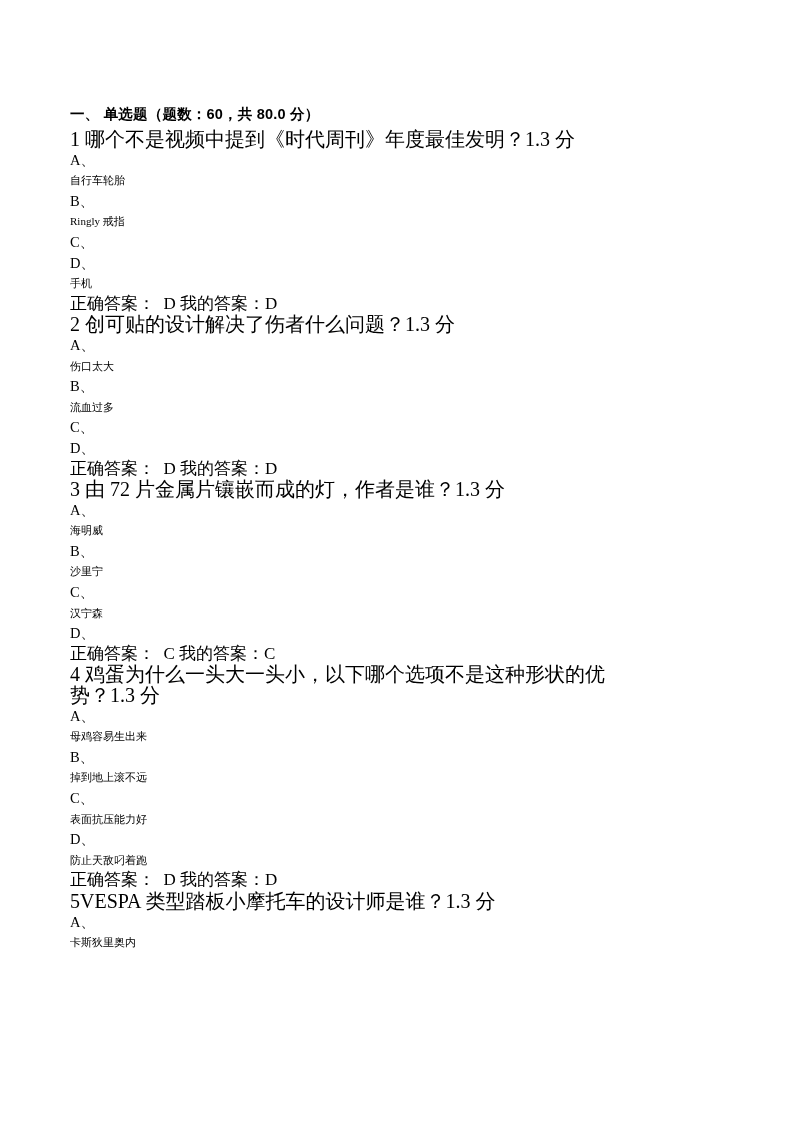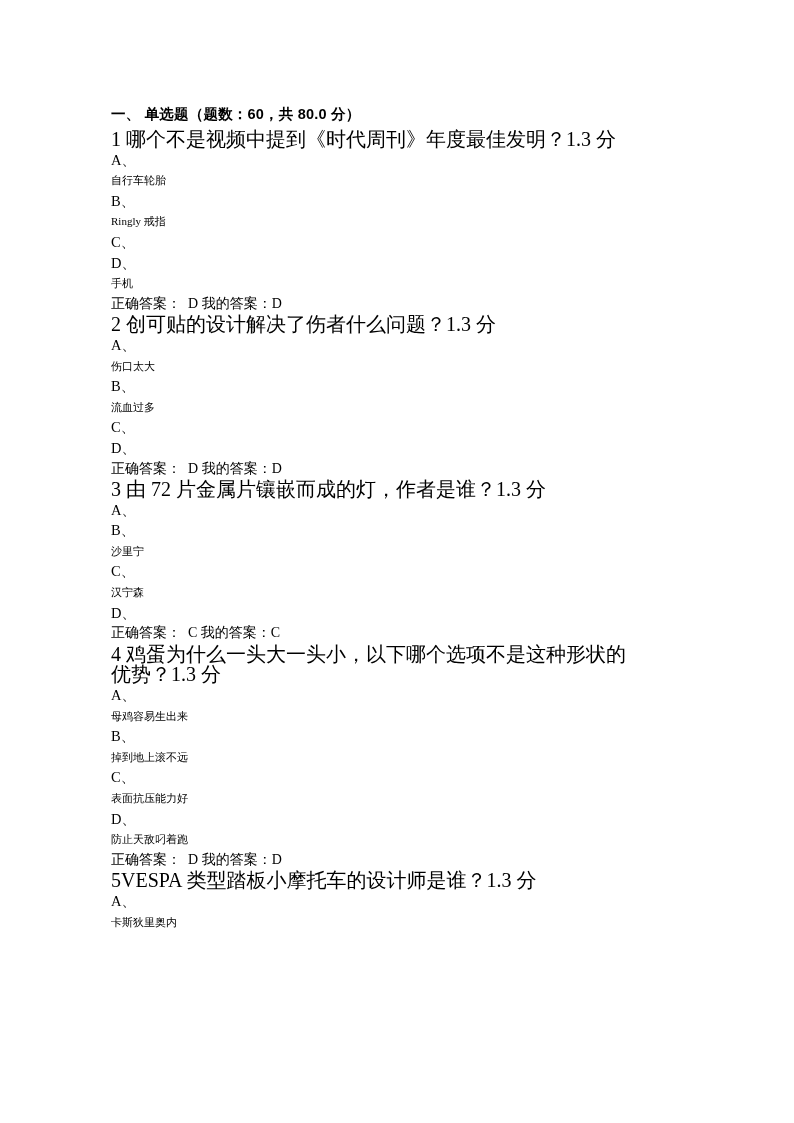--- a/index.html
+++ b/index.html
@@ -12,21 +12,21 @@
     height: 1123px;
     font-family: "Liberation Serif", "DejaVu Serif", serif;
     color: #000000;
     overflow: hidden;
   }
   .page {
     position: relative;
     width: 700px;
     height: 1123px;
     box-sizing: border-box;
-    padding: 104px 72px 0 111px;
+    padding: 104px 72px 0 70px;
   }
   .doc-heading {
     font-family: "Liberation Sans", sans-serif;
     font-size: 14.5px;
     font-weight: bold;
     letter-spacing: 0.2px;
     line-height: 20px;
     margin: 0 0 5px 0;
     white-space: nowrap;
   }
@@ -36,21 +36,21 @@
   }
   .opt-label {
     font-size: 14.5px;
     line-height: 20.6px;
   }
   .opt-text {
     font-size: 11px;
     line-height: 20.6px;
   }
   .ans-line {
-    font-size: 14px;
+    font-size: 17px;
     line-height: 20.6px;
   }
 </style>
 </head>
 <body>
 
 <div class="page">
 
   <div class="doc-heading">一、  单选题（题数：60，共 80.0 分）</div>
 
@@ -68,20 +68,21 @@
   <div class="opt-label">A、</div>
   <div class="opt-text">伤口太大</div>
   <div class="opt-label">B、</div>
   <div class="opt-text">流血过多</div>
   <div class="opt-label">C、</div>
   <div class="opt-label">D、</div>
   <div class="ans-line"><span>正确答案：</span>&nbsp;&nbsp;<span>D</span>&nbsp;<span>我的答案：</span><span>D</span></div>
 
   <div class="q-line"><span>3</span> <span>由 72 片金属片镶嵌而成的灯，作者是谁？1.3 分</span></div>
   <div class="opt-label">A、</div>
+  <div class="opt-text">海明威</div>
   <div class="opt-label">B、</div>
   <div class="opt-text">沙里宁</div>
   <div class="opt-label">C、</div>
   <div class="opt-text">汉宁森</div>
   <div class="opt-label">D、</div>
   <div class="ans-line"><span>正确答案：</span>&nbsp;&nbsp;<span>C</span>&nbsp;<span>我的答案：</span><span>C</span></div>
 
   <div class="q-line"><span>4</span> <span>鸡蛋为什么一头大一头小，以下哪个选项不是这种形状的优势？1.3 分</span></div>
   <div class="opt-label">A、</div>
   <div class="opt-text">母鸡容易生出来</div>

